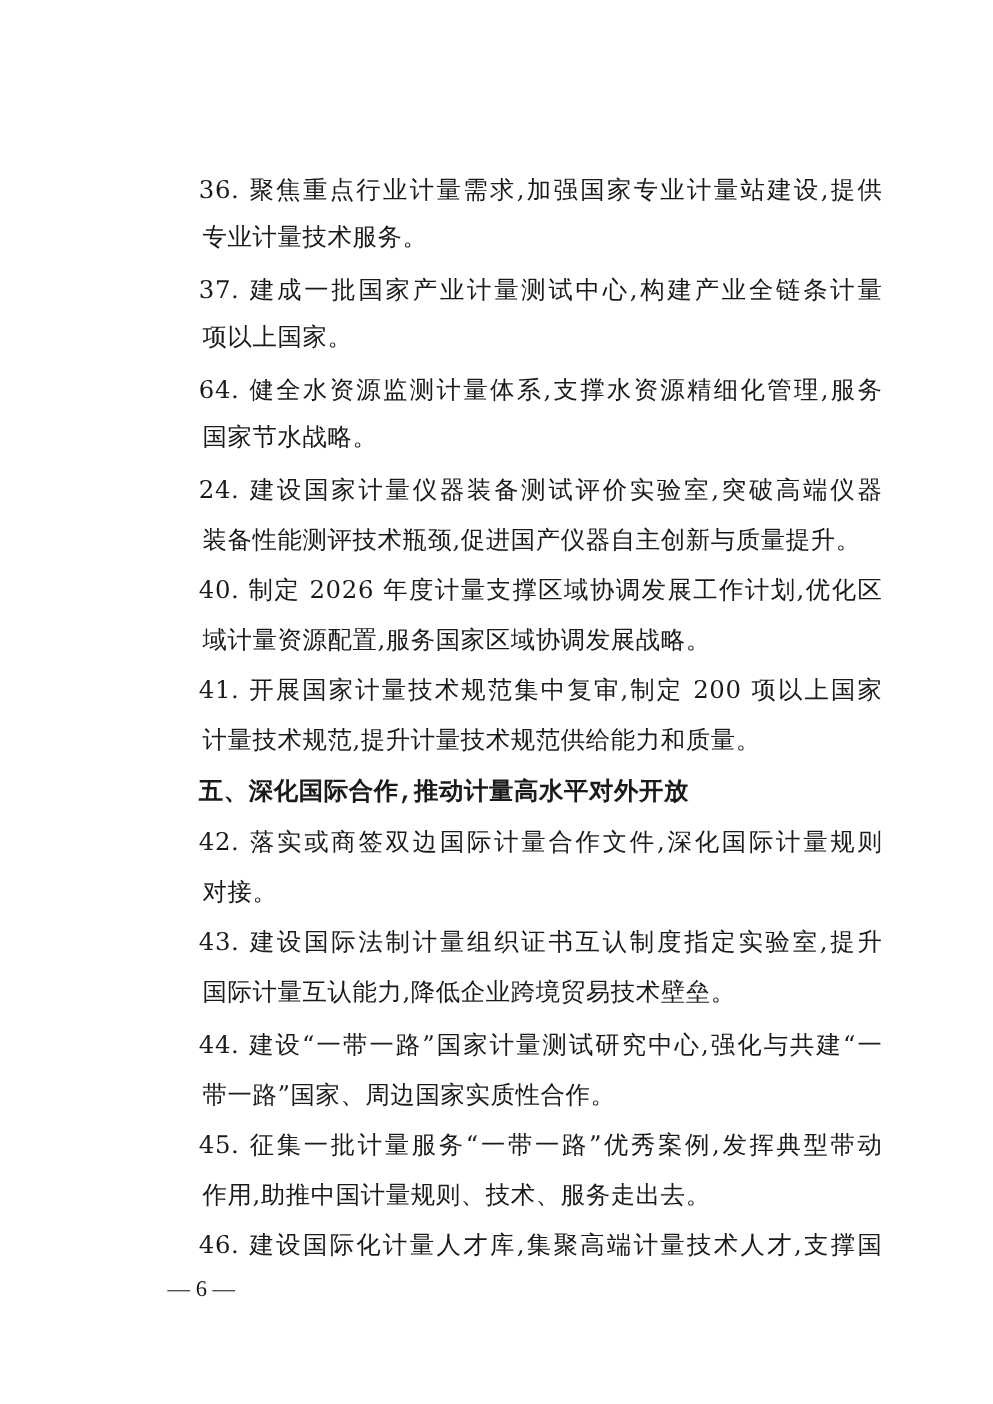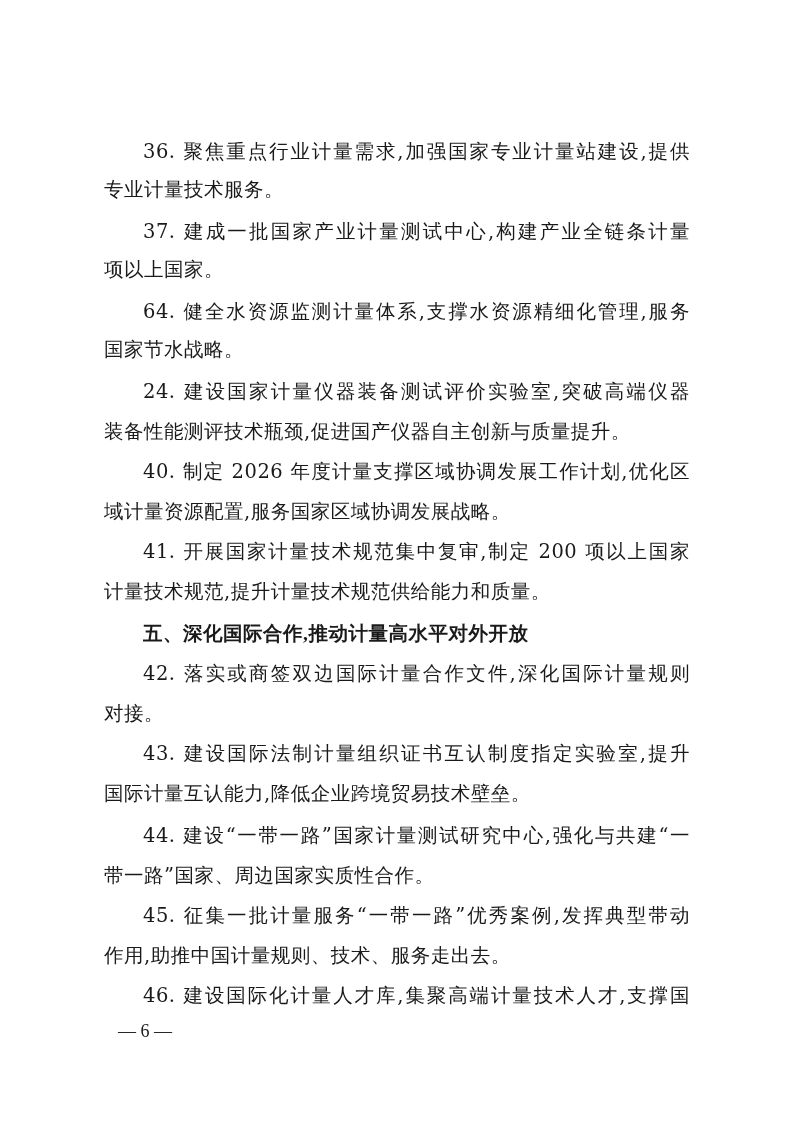--- a/index.html
+++ b/index.html
@@ -1,29 +1,29 @@
 <!DOCTYPE html>
 <html><head>
 <meta charset="utf-8">
 <style>
   html, body { margin:0; padding:0; }
   body {
     width:794px; height:1123px; background:#ffffff; position:relative; overflow:hidden;
     font-family:"DejaVu Serif","Liberation Serif",serif; color:#1a1a1a;
   }
-  .page { position:absolute; left:0; top:0; width:672px; height:1123px; }
+  .page { position:absolute; left:16px; top:0; width:672px; height:1123px; }
   .line {
     position:absolute; left:104px; width:586px; font-size:19.5px; line-height:24px;
     white-space:nowrap; text-align:justify; text-align-last:justify; letter-spacing:0.5px;
   }
   .line.first { left:143px; width:547px; }
-  .line.last { text-align-last:left; }
+  .line.last { text-align-last:left;margin-left:42px; }
   .heading {
     position:absolute; left:143px; font-size:19.5px; line-height:24px; font-weight:bold;
-    font-family:Liberation Serif, serif; white-space:nowrap; letter-spacing:0.5px;
+    font-family:Liberation Mono, monospace; white-space:nowrap; letter-spacing:0.5px;
   }
   .pagenum {
     position:absolute; left:118px; top:1019px; font-size:18px; line-height:24px;
     font-family:"Liberation Serif",serif; white-space:nowrap;
   }
 </style>
 </head>
 <body>
 
 <div class="page">

